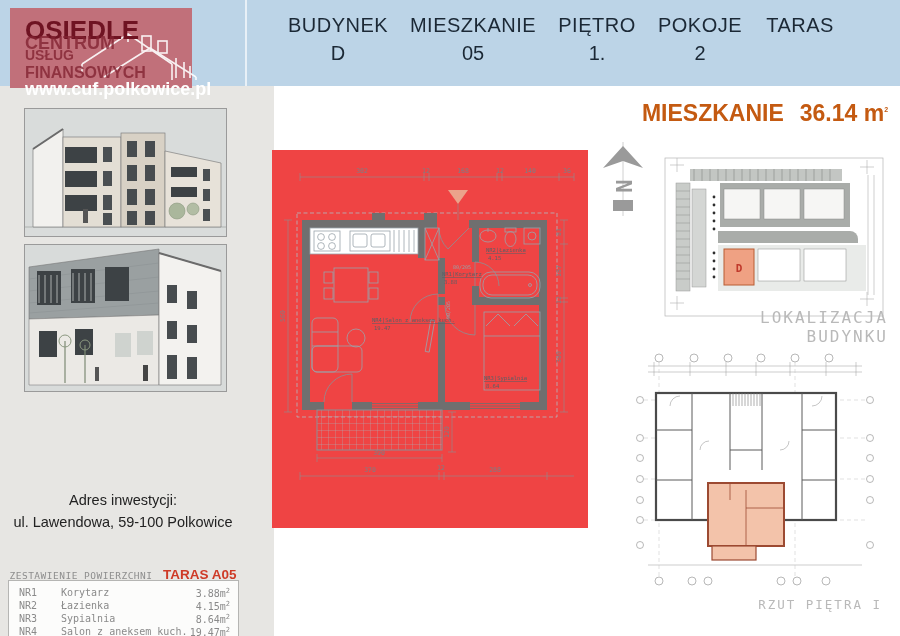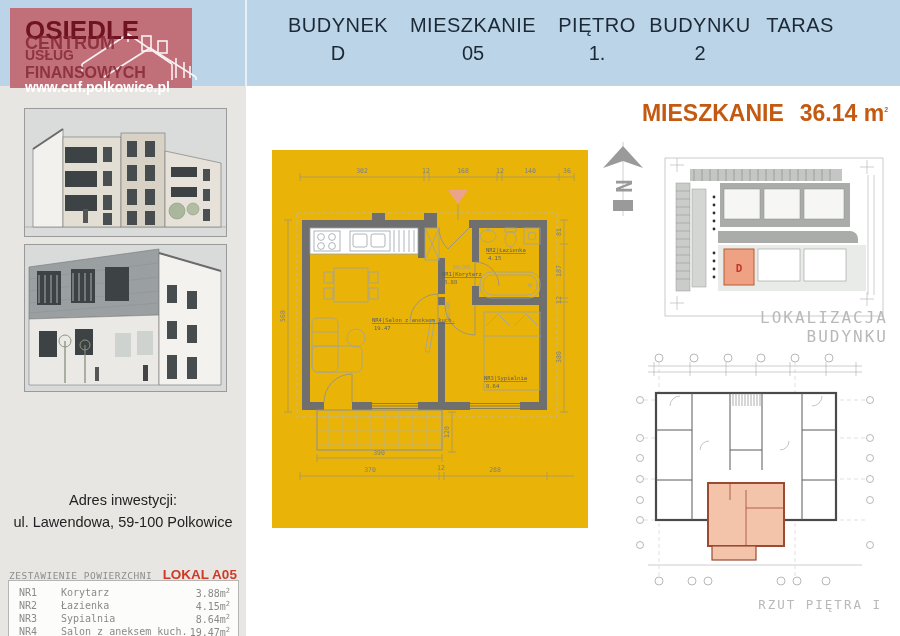--- a/index.html
+++ b/index.html
@@ -6,61 +6,61 @@
   #page{position:relative;width:900px;height:636px;overflow:hidden;background:#ffffff;
         font-family:"Liberation Sans",sans-serif;}
   
   .band{position:absolute;left:0;top:0;width:900px;height:86px;background:#bcd4e7;}
   .band-divider{position:absolute;left:245px;top:0;width:2px;height:86px;background:#e8f0f7;}
   .hcol-label{position:absolute;top:14px;transform:translateX(-50%);
       font-size:20px;color:#1b2835;letter-spacing:.5px;}
   .hcol-value{position:absolute;top:42px;transform:translateX(-50%);
       font-size:20px;color:#1b2835;}
   
-  .sidebar{position:absolute;left:0;top:86px;width:246px;height:550px;background:#e7e6e3;}
+  .sidebar{position:absolute;left:0;top:86px;width:246px;height:550px;background:#e7e6e3;padding-left:28px;}
   .logo-box{position:absolute;left:10px;top:8px;width:182px;height:80px;background:#c1707a;z-index:5;}
   .logo-line{position:absolute;left:15px;font-weight:bold;color:#6f1322;line-height:1;white-space:nowrap;}
   .wm{position:absolute;left:15px;font-weight:bold;color:#822231;opacity:.78;line-height:1;white-space:nowrap;}
-  .logo-url{position:absolute;left:15px;top:71px;font-size:14px;font-weight:bold;color:#fff;}
+  .logo-url{position:absolute;left:15px;top:71px;font-size:18px;font-weight:bold;color:#fff;}
   .render{position:absolute;left:24px;width:201px;background:#d9dcdb;border:1px solid #9a9a9a;}
   .addr{position:absolute;left:0;top:403px;width:246px;text-align:center;
         font-size:14.5px;color:#222;line-height:1.55;}
   .tbl-title{position:absolute;left:0;top:479px;width:246px;text-align:center;white-space:nowrap;}
   .tbl-title .t1{font-family:"DejaVu Sans Mono",monospace;font-size:9.5px;color:#8d8d8d;letter-spacing:.5px;}
   .tbl-title .t2{font-size:13.5px;font-weight:bold;color:#ce3a26;margin-left:6px;}
   .tbl{position:absolute;left:8px;top:494px;width:229px;height:84px;background:#fcfcfb;
        border:1px solid #b5b5b3;font-family:"DejaVu Sans Mono",monospace;font-size:10px;color:#8a8a8a;}
   .trow{position:absolute;left:0;width:100%;height:13px;}
   .trow .nr{position:absolute;left:10px;}
   .trow .nm{position:absolute;left:52px;}
   .trow .vl{position:absolute;right:8px;}
   sup{font-size:7px;}
   
   .mtitle{position:absolute;left:640px;top:100px;width:250px;text-align:center;white-space:nowrap;
           font-weight:bold;font-size:23px;color:#c45a11;}
   .mtitle .gap{display:inline-block;width:16px;}
-  .plan-panel{position:absolute;left:272px;top:150px;width:316px;height:378px;background:#eab308;}
+  .plan-panel{position:absolute;left:272px;top:150px;width:316px;height:378px;background:#ef4444;}
   .caption{position:absolute;font-family:"DejaVu Sans Mono",monospace;color:#b9b9b9;letter-spacing:2px;}
   svg text{font-family:"DejaVu Sans Mono",monospace;}
   svg .u{text-decoration:underline;}
 </style>
 </head>
 <body>
 
 <div id="page">
 
   <div class="band">
     <div class="band-divider"></div>
     <span class="hcol-label" style="left:338px">BUDYNEK</span>
     <span class="hcol-value" style="left:338px">D</span>
     <span class="hcol-label" style="left:473px">MIESZKANIE</span>
     <span class="hcol-value" style="left:473px">05</span>
     <span class="hcol-label" style="left:597px">PIĘTRO</span>
     <span class="hcol-value" style="left:597px">1.</span>
-    <span class="hcol-label" style="left:700px">BUDYNKU</span>
+    <span class="hcol-label" style="left:700px">POKOJE</span>
     <span class="hcol-value" style="left:700px">2</span>
     <span class="hcol-label" style="left:800px">TARAS</span>
   </div>
 
   <div class="logo-box">
     <svg width="130" height="60" style="position:absolute;left:66px;top:14px;opacity:.9">
       <g fill="none" stroke="#ffffff" stroke-width="1.6">
         <path d="M6,42 L52,12 L96,42"></path>
         <path d="M52,12 L52,20"></path>
         <rect x="66" y="14" width="9" height="15"></rect>
@@ -167,21 +167,21 @@
       <circle cx="60" cy="100" r="5" fill="none" stroke="#8b9880" stroke-width="1"></circle>
     </svg>
 
     <div class="addr">
       <div>Adres inwestycji:</div>
       <div>ul. Lawendowa, 59-100 Polkowice</div>
     </div>
 
     <div class="tbl-title">
       <span class="t1">ZESTAWIENIE POWIERZCHNI</span>
-      <span class="t2">LOKAL A05</span>
+      <span class="t2">TARAS A05</span>
     </div>
     <div class="tbl">
       <div class="trow" style="top:6px">
         <span class="nr">NR1</span>
         <span class="nm">Korytarz</span>
         <span class="vl"><span>3.88</span><span>m</span><sup>2</sup></span>
       </div>
       <div class="trow" style="top:19px">
         <span class="nr">NR2</span>
         <span class="nm">Łazienka</span>

